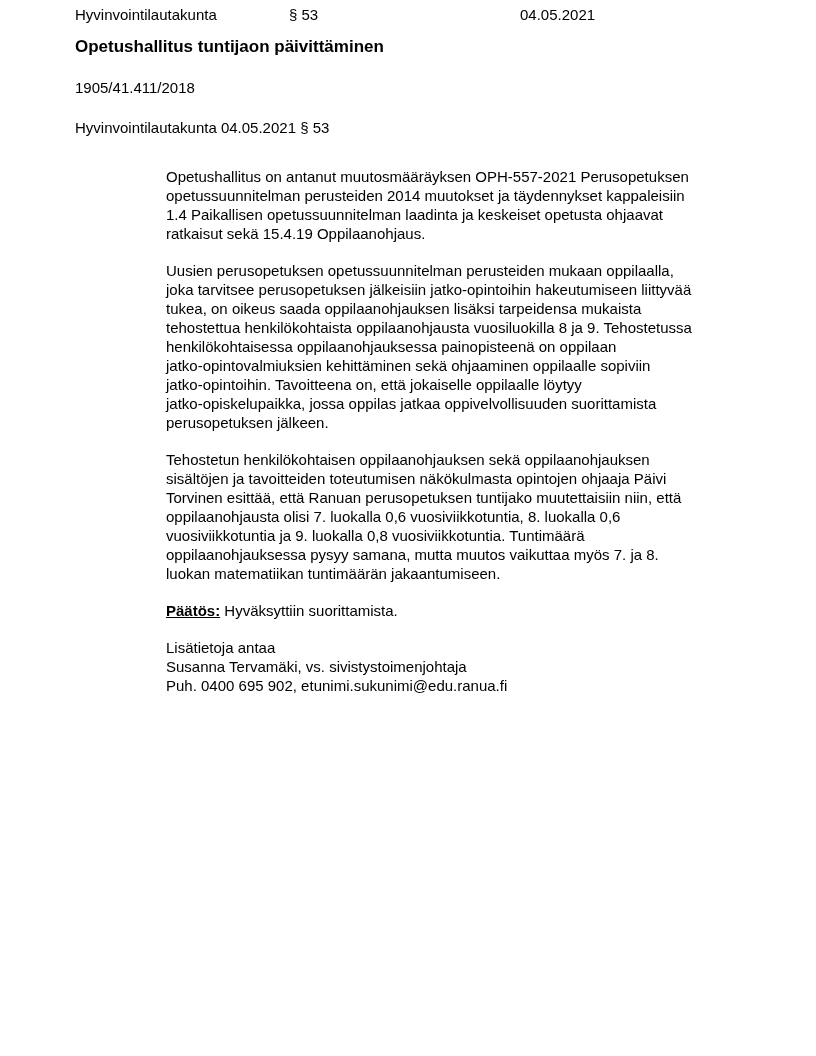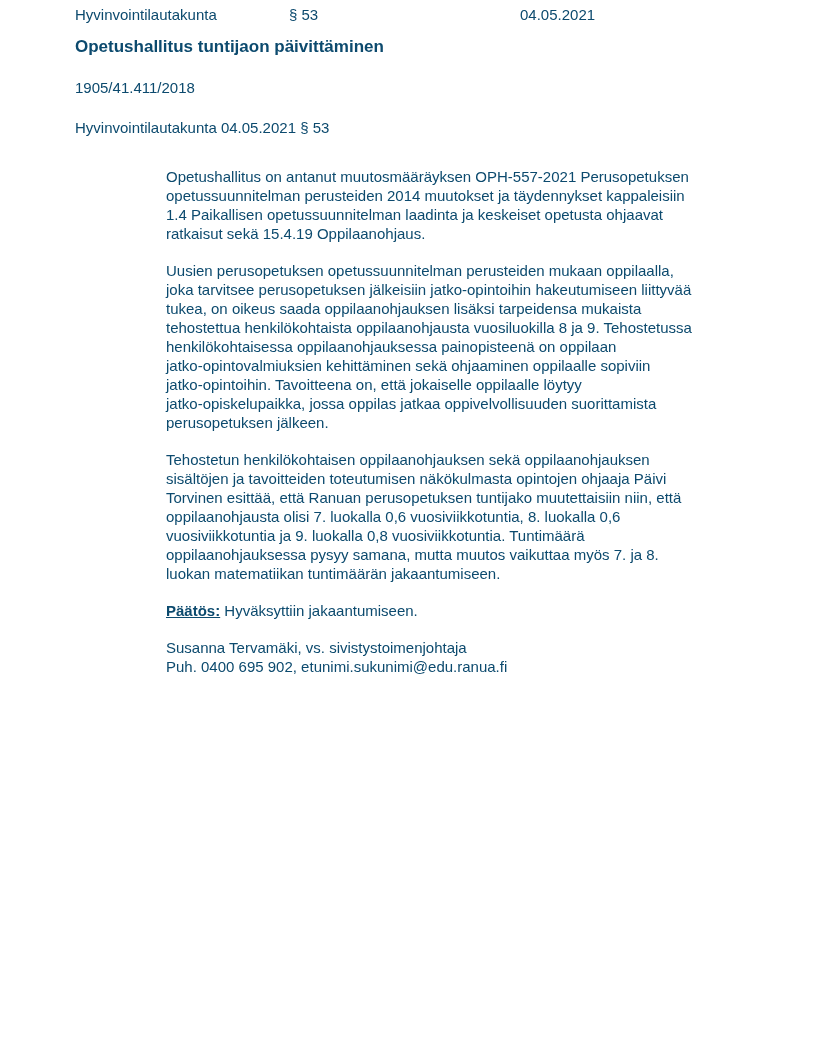--- a/index.html
+++ b/index.html
@@ -2,21 +2,21 @@
 <html><head>
 <meta charset="utf-8">
 <style>
   html, body { margin: 0; padding: 0; background: #ffffff; }
   .page {
     position: relative;
     width: 704px;
     height: 1056px;
     background: #ffffff;
     font-family: "Liberation Sans", "DejaVu Sans", sans-serif;
-    color: #0c4a6e;
+    color: #000000;
     font-size: 15px;
     line-height: 19px;
   }
   .hdr-item { position: absolute; top: 5px; white-space: nowrap; }
   .hdr-committee { left: 75px; }
   .hdr-section   { left: 289px; }
   .hdr-date      { left: 520px; }
   .doc-title {
     position: absolute; top: 36px; left: 75px;
     font-size: 17px; font-weight: bold; line-height: 21px;
@@ -74,21 +74,22 @@
     <p class="para">Tehostetun henkilökohtaisen oppilaanohjauksen sekä oppilaanohjauksen
 sisältöjen ja tavoitteiden toteutumisen näkökulmasta opintojen ohjaaja Päivi
 Torvinen esittää, että Ranuan perusopetuksen tuntijako muutettaisiin niin, että
 oppilaanohjausta olisi 7. luokalla 0,6 vuosiviikkotuntia, 8. luokalla 0,6
 vuosiviikkotuntia ja 9. luokalla 0,8 vuosiviikkotuntia. Tuntimäärä
 oppilaanohjauksessa pysyy samana, mutta muutos vaikuttaa myös 7. ja 8.
 luokan matematiikan tuntimäärän jakaantumiseen.</p>
 
 
 
-    <p class="para"><span class="para-label">Päätös:</span><span> Hyväksyttiin jakaantumiseen.</span></p>
+    <p class="para"><span class="para-label">Päätös:</span><span> Hyväksyttiin suorittamista.</span></p>
 
     <div class="contact-block">
+      <p class="contact-line">Lisätietoja antaa</p>
       <p class="contact-line">Susanna Tervamäki, vs. sivistystoimenjohtaja</p>
       <p class="contact-line">Puh. 0400 695 902, etunimi.sukunimi@edu.ranua.fi</p>
     </div>
 
   </div>
 </div>
 
 </body></html>

